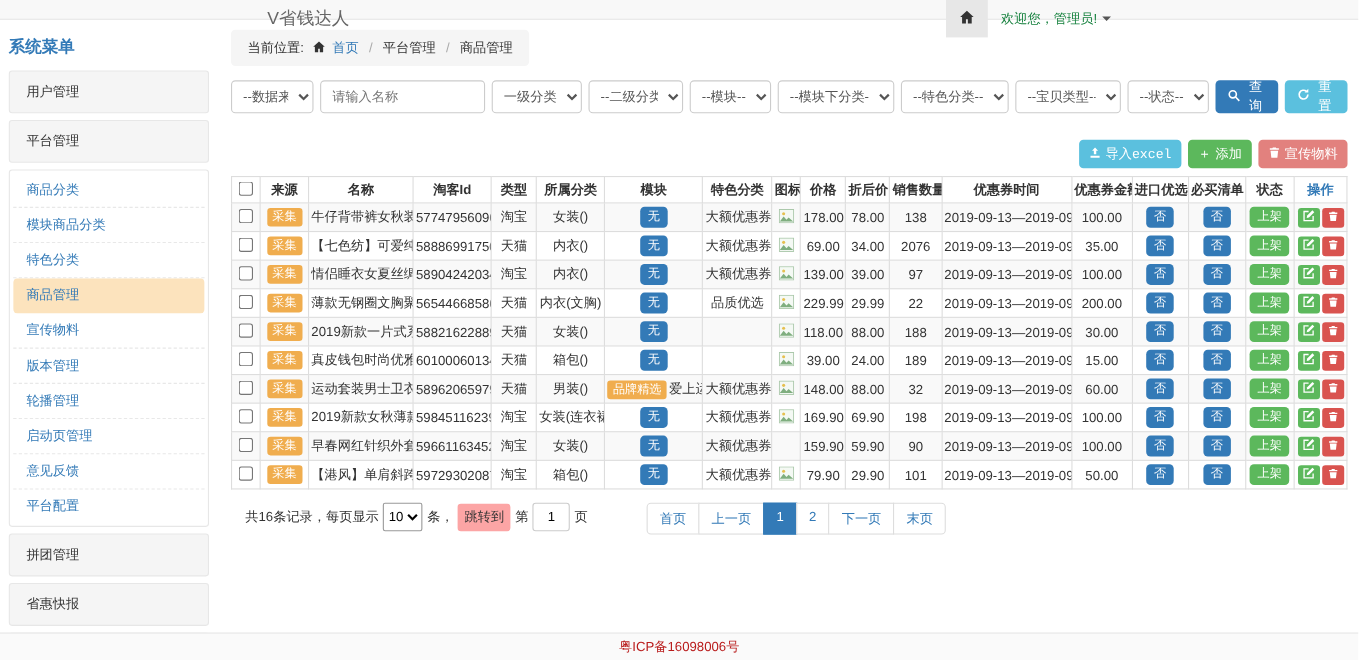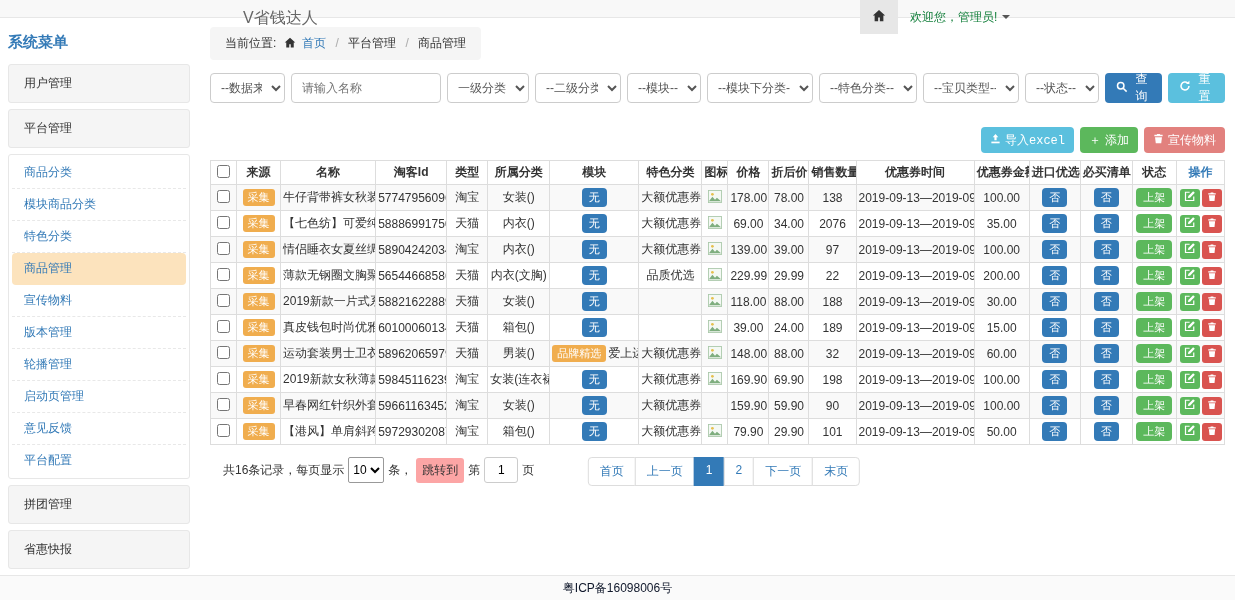--- a/index.html
+++ b/index.html
@@ -85,21 +85,21 @@
   .page-input { width:34px; height:26px; border:1px solid #ccc; border-radius:3px; text-align:center; font-family:inherit; font-size:12px; }
   .pager-pages { position:absolute; left:50%; top:0; transform:translateX(-50%); display:flex; }
   .pager-pages a { border:1px solid #ddd; background:#fff; color:#337ab7; padding:5px 11px; margin-left:-1px; font-size:12px; }
   .pager-pages a:first-child { border-radius:4px 0 0 4px; margin-left:0; }
   .pager-pages a:last-child { border-radius:0 4px 4px 0; }
   .pager-pages a.active { background:#337ab7; border-color:#337ab7; color:#fff; }
 
   
   footer { position:absolute; left:0; bottom:0; width:1235px; height:25px; background:#fafafa;
     border-top:1px solid #e7e7e7; display:flex; align-items:center; justify-content:center; color:#737373; }
-  footer a { color:#0f172a; }
+  footer a { color:#b91c1c; }
 </style>
 </head>
 <body>
 
 <div class="navbar">
   <div class="brand">V省钱达人</div>
   <div class="nav-home">
     <span>
       <svg width="14" height="14" viewBox="0 0 16 16">
           <path d="M8 1L1 7.4h2V14h4v-4.2h2V14h4V7.4h2z" fill="#333"></path>

